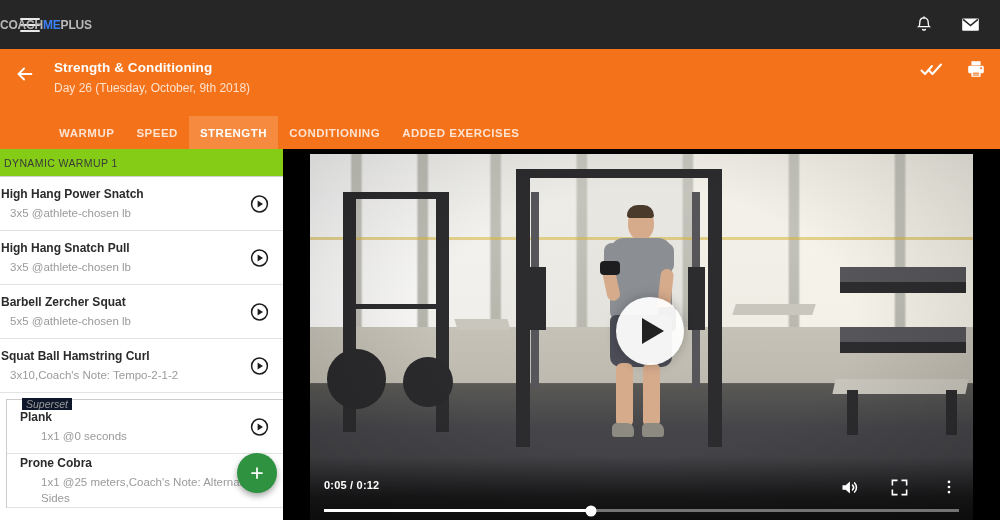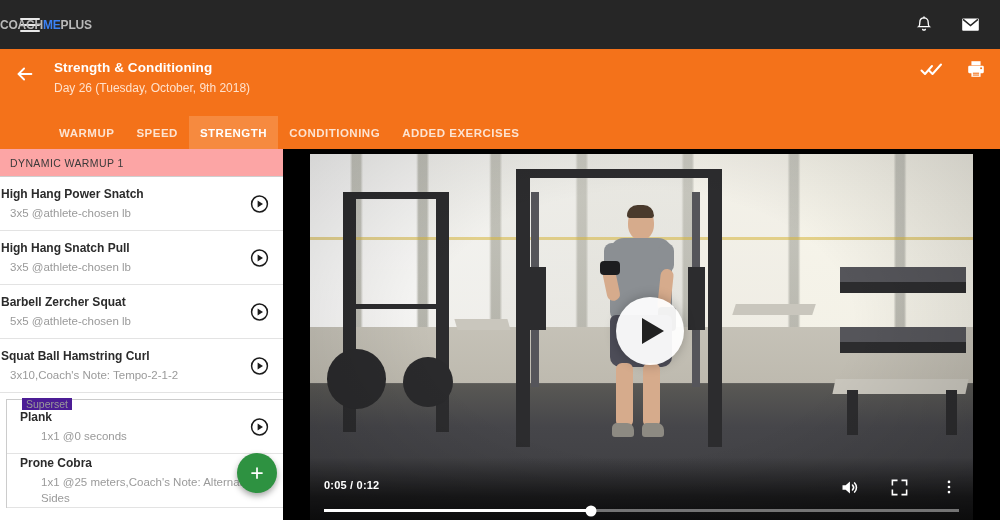--- a/index.html
+++ b/index.html
@@ -70,22 +70,22 @@
     height: 33px;
   }
   .tab.active { color: #ffffff; background: #f68a3f; }
 
   
   .sidebar {
     position: absolute; left: 0; top: 149px; width: 283px; height: 371px;
     background: #ffffff; overflow: hidden;
   }
   .group-header {
-    height: 28px; background: #fca5a5; display: flex; align-items: center;
-    padding-left: 10px; font-size: 10.5px; color: #3a3a3a; letter-spacing: 0.4px;
+    height: 28px; background: #84cc16; display: flex; align-items: center;
+    padding-left: 4px; font-size: 10.5px; color: #3a3a3a; letter-spacing: 0.4px;
     border-bottom: 1px solid #cfcfcf;
   }
   .row {
     position: relative; height: 54px; border-bottom: 1px solid #e3e3e3;
     display: flex; flex-direction: column; justify-content: center;
     padding-left: 0; cursor: pointer; background: #fff;
   }
   .row-name {
     font-size: 12px; font-weight: bold; color: #2b2b2b; line-height: 16px;
     padding-left: 1px;
@@ -96,21 +96,21 @@
   }
   .row-play {
     position: absolute; right: 14px; top: 50%; transform: translateY(-50%);
     width: 19px; height: 19px; cursor: pointer;
   }
   .superset {
     position: relative; margin-top: 1px;
   }
   .superset-label {
     position: absolute; left: 22px; top: -1px; font-size: 10.5px; color: #9a9a9a;
-    background: #4c1d95; padding: 0 4px; z-index: 2;
+    background: #0f172a; padding: 0 4px; z-index: 2; font-style: italic;
   }
   .superset-box {
     border-left: 1px solid #cccccc; border-top: 1px solid #cccccc;
     margin-left: 6px; margin-top: 6px; padding-top: 0px;
   }
   .superset-box .row { padding-left: 12px; border-bottom: 1px solid #e3e3e3; }
   .superset-box .row-detail { padding-left: 22px; }
   .fab {
     position: absolute; left: 237px; top: 453px; width: 40px; height: 40px;
     border-radius: 50%; background: #2e9241;

